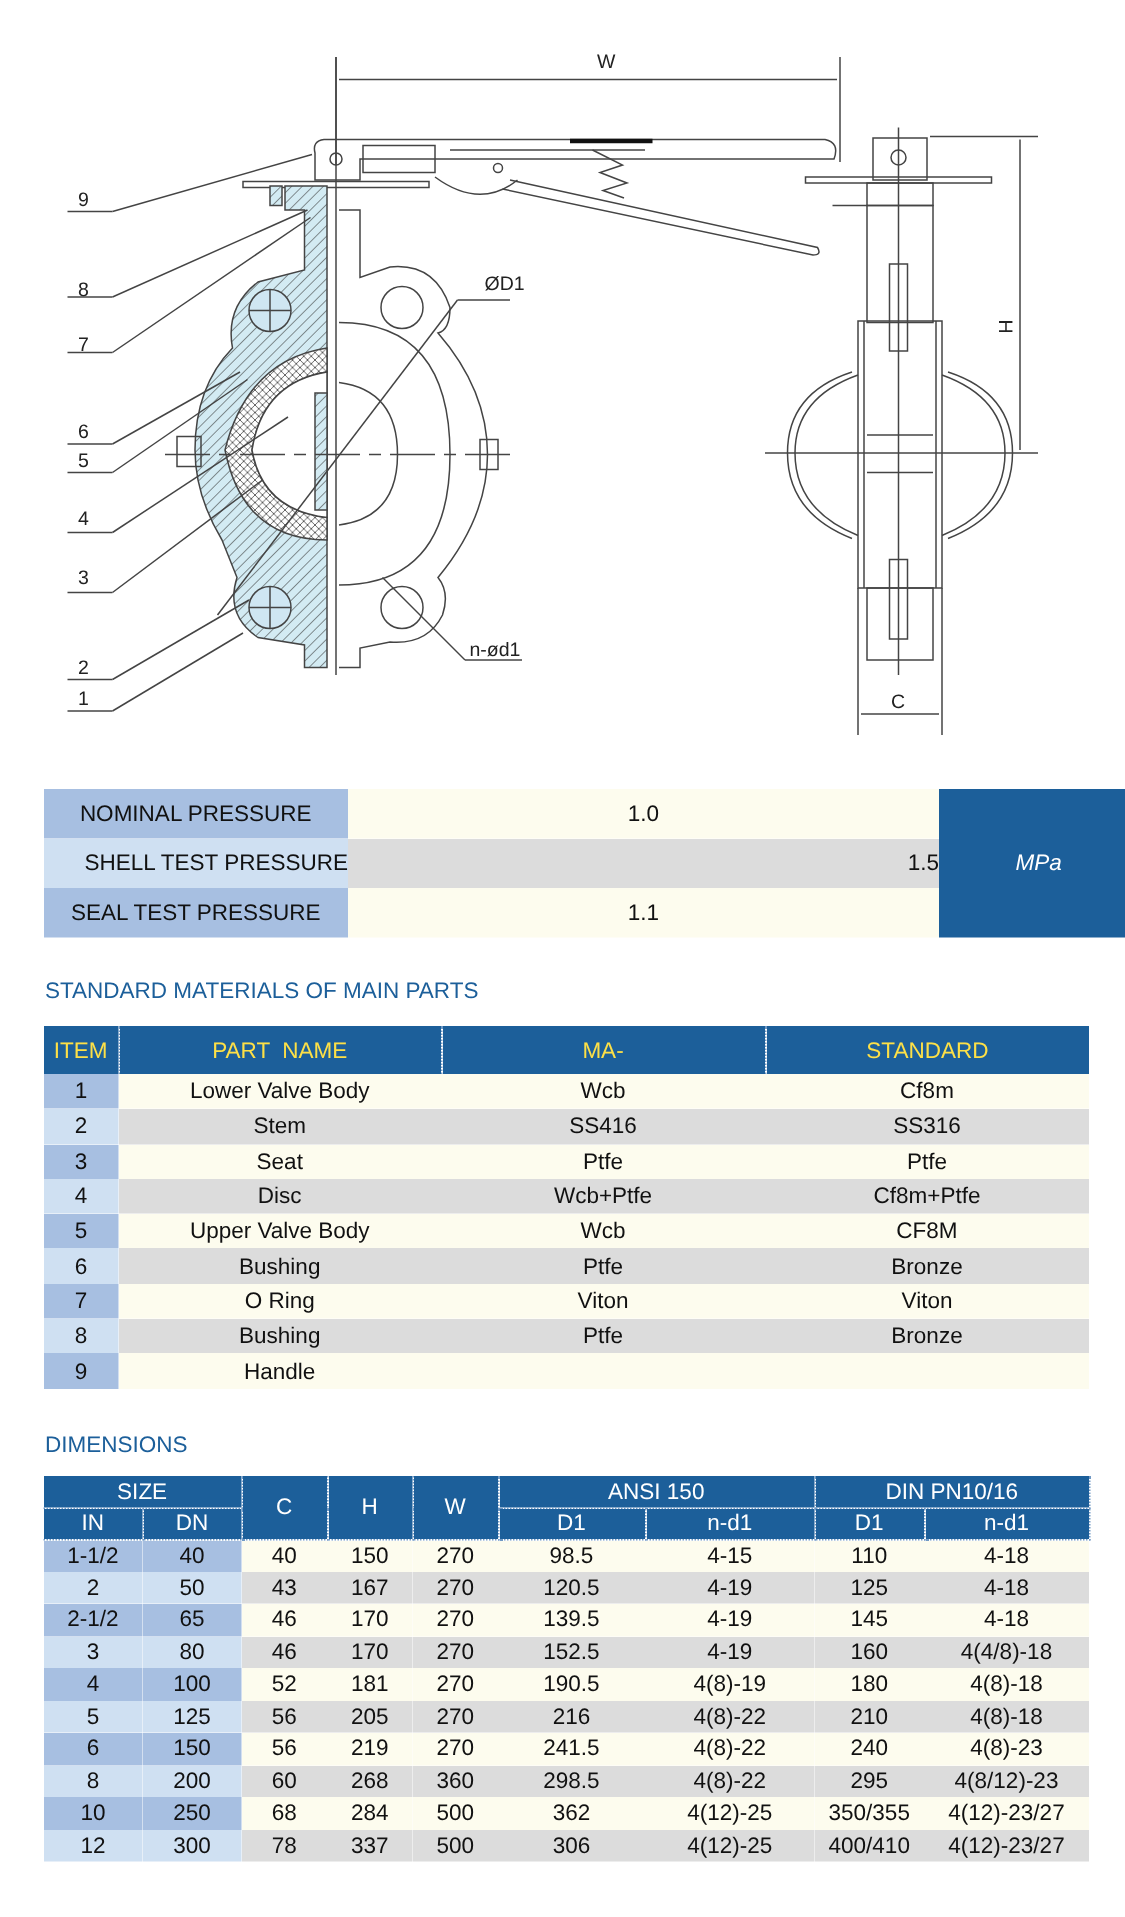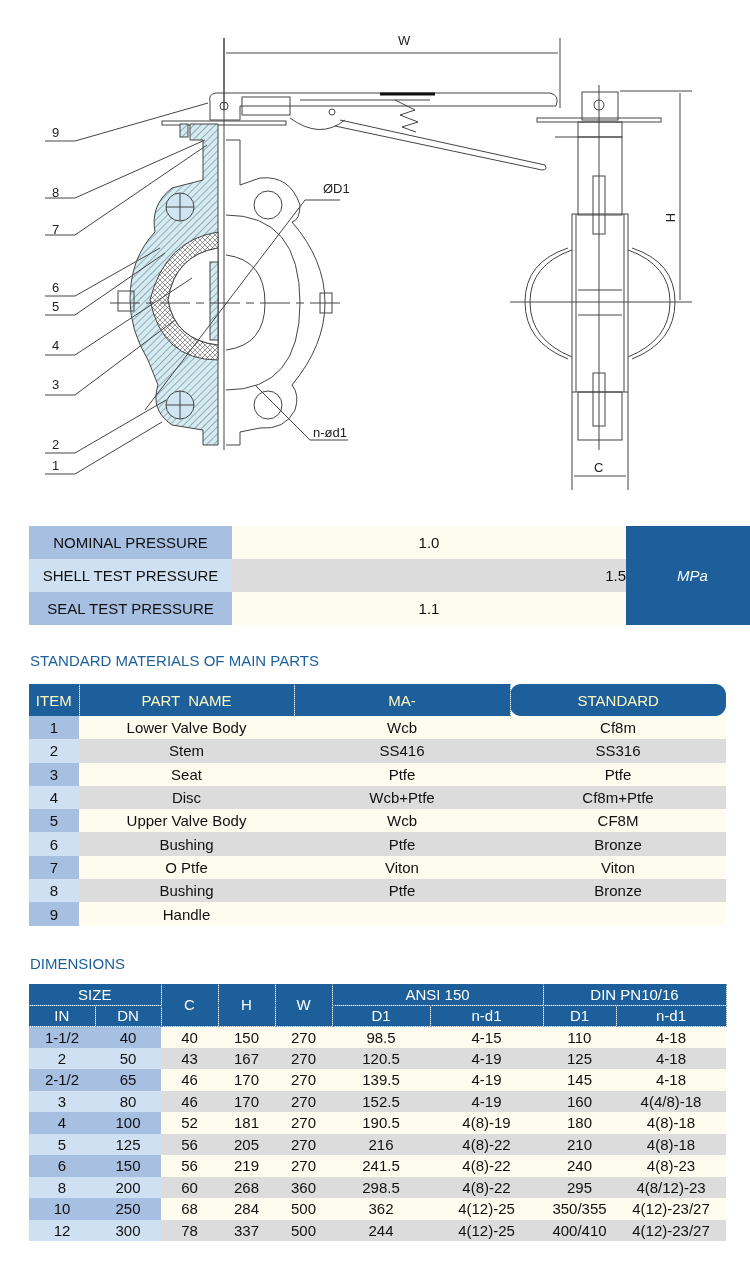--- a/index.html
+++ b/index.html
@@ -11,30 +11,30 @@
   table { border-collapse:collapse; table-layout:fixed; }
   td, th { text-align:center; font-weight:normal; font-size:15px; color:#111; white-space:nowrap; overflow:hidden; }
 
   
   .pressure { position:absolute; left:29px; top:526px; width:700px; }
   .pressure td { height:33px; font-size:15px; }
   .pressure td.lbl { width:203px; }
   .pressure td.val { width:394px; }
   .pressure td.unit { width:133px; background:#1c5f9a; color:#fff;font-style:italic; }
   .lbl-dark { background:#a7bfe1; }
-  .lbl-light { background:#cfe0f2; }
+  .lbl-light { background:#cfe0f2;text-align:right; }
   .val-cream { background:#fdfcee; }
   .val-gray { background:#dcdcdc;text-align:right; }
 
   .section-title { position:absolute; left:30px; font-size:15px; color:#1c5f9a; }
 
   
   .materials { position:absolute; left:29px; top:684px; width:697px; }
-  .materials th { background:#1c5f9a; color:#fef9c3; height:32px; font-size:15px; border-right:1px dotted #6f98c4; }
-  .materials th:last-child { border-right:none;border-radius:11px; }
+  .materials th { background:#1c5f9a; color:#fde047; height:32px; font-size:15px; border-right:1px dotted #6f98c4; }
+  .materials th:last-child { border-right:none; }
   .materials td { height:23.3px; font-size:15px; }
   .materials td.item { width:50px; }
   .materials tr.odd td.item { background:#a7bfe1; }
   .materials tr.even td.item { background:#cfe0f2; }
   .materials tr.odd td.c { background:#fdfcee; }
   .materials tr.even td.c { background:#dcdcdc;margin-left:16px; }
 
   
   .dims { position:absolute; left:29px; top:984px; width:697px; }
   .dims th { background:#1c5f9a; color:#fff; font-size:15px; height:21px; border-right:1px dotted #6f98c4; border-bottom:1px dotted #6f98c4; }
@@ -244,21 +244,21 @@
         <td class="c">CF8M</td>
       </tr>
   <tr class="even">
         <td class="item">6</td>
         <td class="c">Bushing</td>
         <td class="c">Ptfe</td>
         <td class="c">Bronze</td>
       </tr>
   <tr class="odd">
         <td class="item">7</td>
-        <td class="c">O Ptfe</td>
+        <td class="c">O Ring</td>
         <td class="c">Viton</td>
         <td class="c">Viton</td>
       </tr>
   <tr class="even">
         <td class="item">8</td>
         <td class="c">Bushing</td>
         <td class="c">Ptfe</td>
         <td class="c">Bronze</td>
       </tr>
   <tr class="odd">
@@ -399,19 +399,19 @@
         <td class="c">4(12)-25</td>
         <td class="c">350/355</td>
         <td class="c">4(12)-23/27</td>
       </tr>
   <tr class="even">
         <td class="sz">12</td>
         <td class="sz">300</td>
         <td class="c">78</td>
         <td class="c">337</td>
         <td class="c">500</td>
-        <td class="c">244</td>
+        <td class="c">306</td>
         <td class="c">4(12)-25</td>
         <td class="c">400/410</td>
         <td class="c">4(12)-23/27</td>
       </tr>
 </tbody>
   </table>
 
 </body></html>

